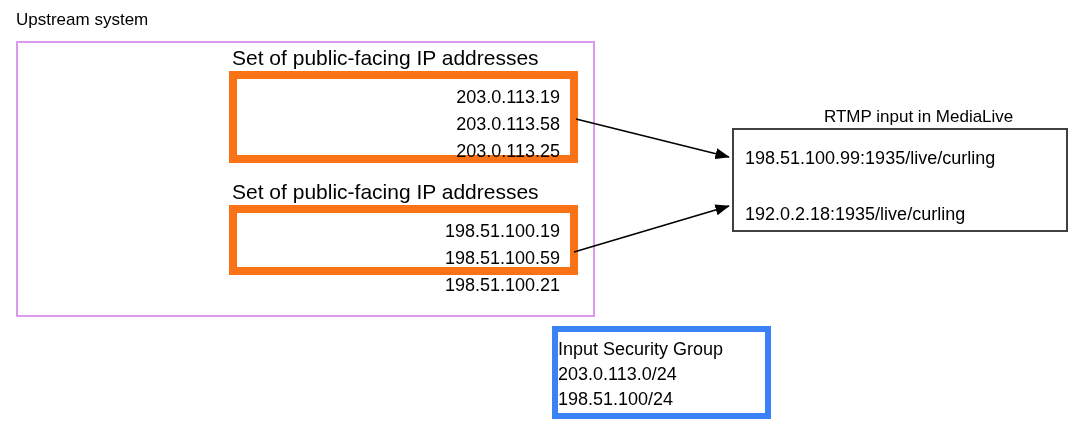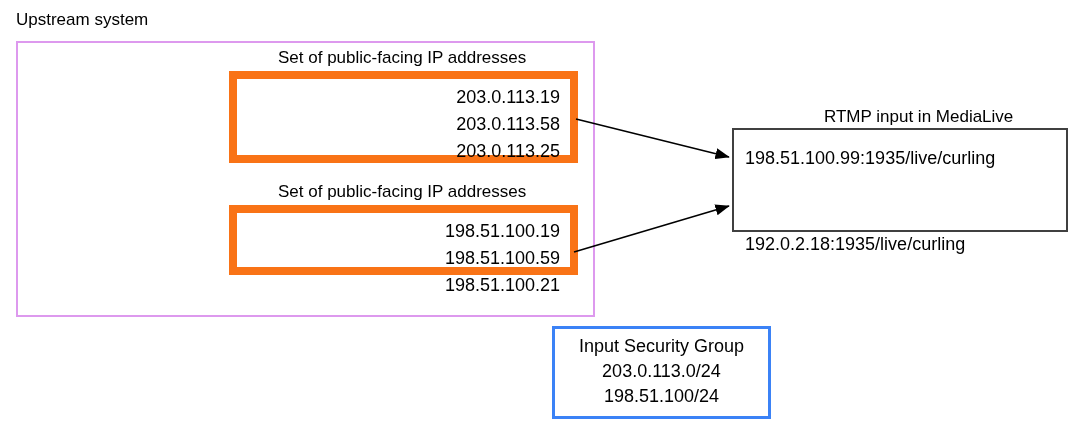--- a/index.html
+++ b/index.html
@@ -37,25 +37,24 @@
     top: 41px;
     width: 579px;
     height: 276px;
     border: 2px solid #DD99EE;
     box-sizing: border-box;
     background: transparent;
   }
 
   
   .set-label {
-    font-size: 17px;
+    font-size: 21px;
     line-height: 22px;
     white-space: nowrap;
     left: 232px;
-    margin-left: 46px;
   }
   #set-label-1 { top: 47px; }
   #set-label-2 { top: 181px; }
 
   .ip-box {
     left: 229px;
     width: 349px;
     border: 8px solid #f97316;
     box-sizing: border-box;
     background: transparent;
@@ -88,32 +87,31 @@
     background: transparent;
   }
   .rtmp-line {
     position: absolute;
     left: 11px;
     font-size: 18px;
     line-height: 24px;
     white-space: nowrap;
   }
   #rtmp-line-1 { top: 16px; }
-  #rtmp-line-2 { top: 72px; margin-top: 30px; }
+  #rtmp-line-2 { top: 72px; }
 
   
   #isg-box {
     left: 552px;
     top: 326px;
     width: 219px;
     height: 93px;
-    border: 3px solid #3b82f6;
+    border: 6px solid #3b82f6;
     box-sizing: border-box;
     background: transparent;
-    text-align: center;
     padding-top: 5px;
   }
   .isg-line {
     font-size: 18px;
     line-height: 25px;
     white-space: nowrap;
   }
 
   
   #arrows-layer {

